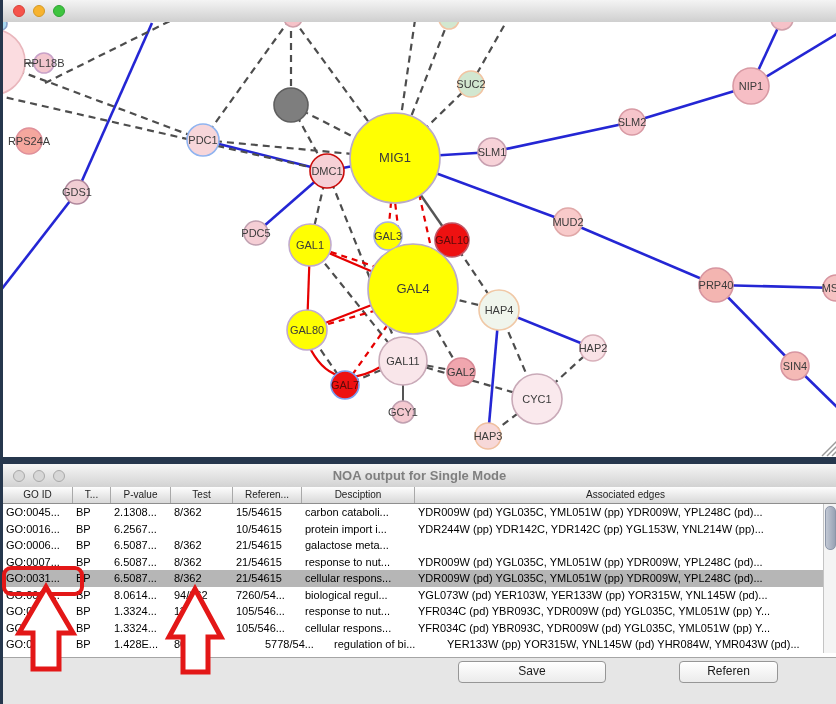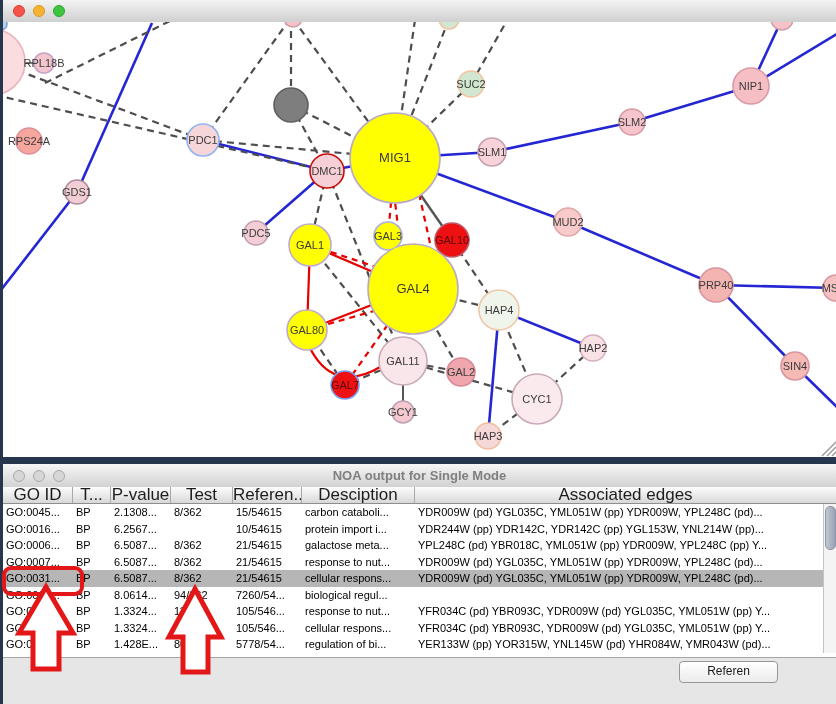--- a/index.html
+++ b/index.html
@@ -22,21 +22,21 @@
 
   #noa-window{left:3px;top:464px;width:833px;height:240px;background:#e8e8e8;}
   #noa-title{height:23px;background:linear-gradient(#f6f6f6,#d2d2d2);
      border-bottom:1px solid #9b9b9b;position:relative;}
   #noa-title .title{position:absolute;left:0;right:0;top:4px;text-align:center;
      font-size:13px;font-weight:bold;color:#7f7f7f;}
   #noa-title .lights{top:6px;}
   #table{position:absolute;left:0;top:23px;width:833px;height:170px;background:#fff;}
   #thead{display:flex;height:17px;background:linear-gradient(#fdfdfd,#d8d8d8);
      border-bottom:1px solid #8e8e8e;box-sizing:border-box;}
-  .th{font-size:17px;color:#1d1d1d;text-align:center;line-height:16px;
+  .th{font-size:10px;color:#1d1d1d;text-align:center;line-height:16px;
      border-right:1px solid #a9a9a9;box-sizing:border-box;overflow:hidden;white-space:nowrap;}
   .th:last-child{border-right:none;}
   #rows{position:absolute;left:0;top:17px;right:13px;}
   .tr{display:flex;height:16.5px;background:#fff;}
   .tr.selected{background:#b6b6b6;}
   .td{font-size:11px;color:#000;line-height:16px;padding-left:3px;
      box-sizing:border-box;overflow:hidden;white-space:nowrap;}
   #vscroll{position:absolute;right:0;top:17px;width:13px;height:149px;
      background:#f4f4f4;border-left:1px solid #c4c4c4;box-sizing:border-box;}
   #vthumb{position:absolute;left:1px;top:2px;width:9px;height:42px;border-radius:5px;
@@ -233,21 +233,20 @@
           <div class="td" style="width: 113px;">protein import i...</div>
           <div class="td" style="width: 408px; flex: 1 1 0%;">YDR244W (pp) YDR142C, YDR142C (pp) YGL153W, YNL214W (pp)...</div>
         </div>
         <div class="tr">
           <div class="td" style="width: 70px;">GO:0006...</div>
           <div class="td" style="width: 38px;">BP</div>
           <div class="td" style="width: 60px;">6.5087...</div>
           <div class="td" style="width: 62px;">8/362</div>
           <div class="td" style="width: 69px;">21/54615</div>
           <div class="td" style="width: 113px;">galactose meta...</div>
-          <div class="td" style="width: 408px; flex: 1 1 0%;">YPL248C (pd) YBR018C, YML051W (pp) YDR009W, YPL248C (pp) Y...</div>
         </div>
         <div class="tr">
           <div class="td" style="width: 70px;">GO:0007...</div>
           <div class="td" style="width: 38px;">BP</div>
           <div class="td" style="width: 60px;">6.5087...</div>
           <div class="td" style="width: 62px;">8/362</div>
           <div class="td" style="width: 69px;">21/54615</div>
           <div class="td" style="width: 113px;">response to nut...</div>
           <div class="td" style="width: 408px; flex: 1 1 0%;">YDR009W (pd) YGL035C, YML051W (pp) YDR009W, YPL248C (pd)...</div>
         </div>
@@ -260,20 +259,21 @@
           <div class="td" style="width: 113px;">cellular respons...</div>
           <div class="td" style="width: 408px; flex: 1 1 0%;">YDR009W (pd) YGL035C, YML051W (pp) YDR009W, YPL248C (pd)...</div>
         </div>
         <div class="tr">
           <div class="td" style="width: 70px;">GO:0065...</div>
           <div class="td" style="width: 38px;">BP</div>
           <div class="td" style="width: 60px;">8.0614...</div>
           <div class="td" style="width: 62px;">94/362</div>
           <div class="td" style="width: 69px;">7260/54...</div>
           <div class="td" style="width: 113px;">biological regul...</div>
+          <div class="td" style="width: 408px; flex: 1 1 0%;">YGL073W (pd) YER103W, YER133W (pp) YOR315W, YNL145W (pd)...</div>
         </div>
         <div class="tr">
           <div class="td" style="width: 70px;">GO:0031...</div>
           <div class="td" style="width: 38px;">BP</div>
           <div class="td" style="width: 60px;">1.3324...</div>
           <div class="td" style="width: 62px;">11/362</div>
           <div class="td" style="width: 69px;">105/546...</div>
           <div class="td" style="width: 113px;">response to nut...</div>
           <div class="td" style="width: 408px; flex: 1 1 0%;">YFR034C (pd) YBR093C, YDR009W (pd) YGL035C, YML051W (pp) Y...</div>
         </div>
@@ -284,30 +284,31 @@
           <div class="td" style="width: 62px;">11/362</div>
           <div class="td" style="width: 69px;">105/546...</div>
           <div class="td" style="width: 113px;">cellular respons...</div>
           <div class="td" style="width: 408px; flex: 1 1 0%;">YFR034C (pd) YBR093C, YDR009W (pd) YGL035C, YML051W (pp) Y...</div>
         </div>
         <div class="tr">
           <div class="td" style="width: 70px;">GO:0050...</div>
           <div class="td" style="width: 38px;">BP</div>
           <div class="td" style="width: 60px;">1.428E...</div>
           <div class="td" style="width: 62px;">80/362</div>
-          <div class="td" style="width: 69px;">5778/54...</div>
+          <div class="td" style="width: 69px; margin-left: 29px;">5778/54...</div>
           <div class="td" style="width: 113px;">regulation of bi...</div>
           <div class="td" style="width: 408px; flex: 1 1 0%;">YER133W (pp) YOR315W, YNL145W (pd) YHR084W, YMR043W (pd)...</div>
         </div>
       </div>
     <div id="vscroll">
       <div id="vthumb"></div>
     </div>
   </div>
   <div id="footer">
+    <div class="mac-btn" id="save-btn">Save</div>
     <div class="mac-btn" id="cancel-btn">Referen</div>
   </div>
 </div>
 
 <div id="annot-rect"></div>
 <svg id="annot-arrows" width="260" height="700">
   <polygon points="46,587 73,633 59,633 59,669 33,669 33,633 19,633" fill="#ffffff" stroke="#e31717" stroke-width="5"></polygon>
   <polygon points="195,589 221,637 208,637 208,672 183,672 183,637 169,637" fill="#ffffff" stroke="#e31717" stroke-width="5"></polygon>
 </svg>
 

